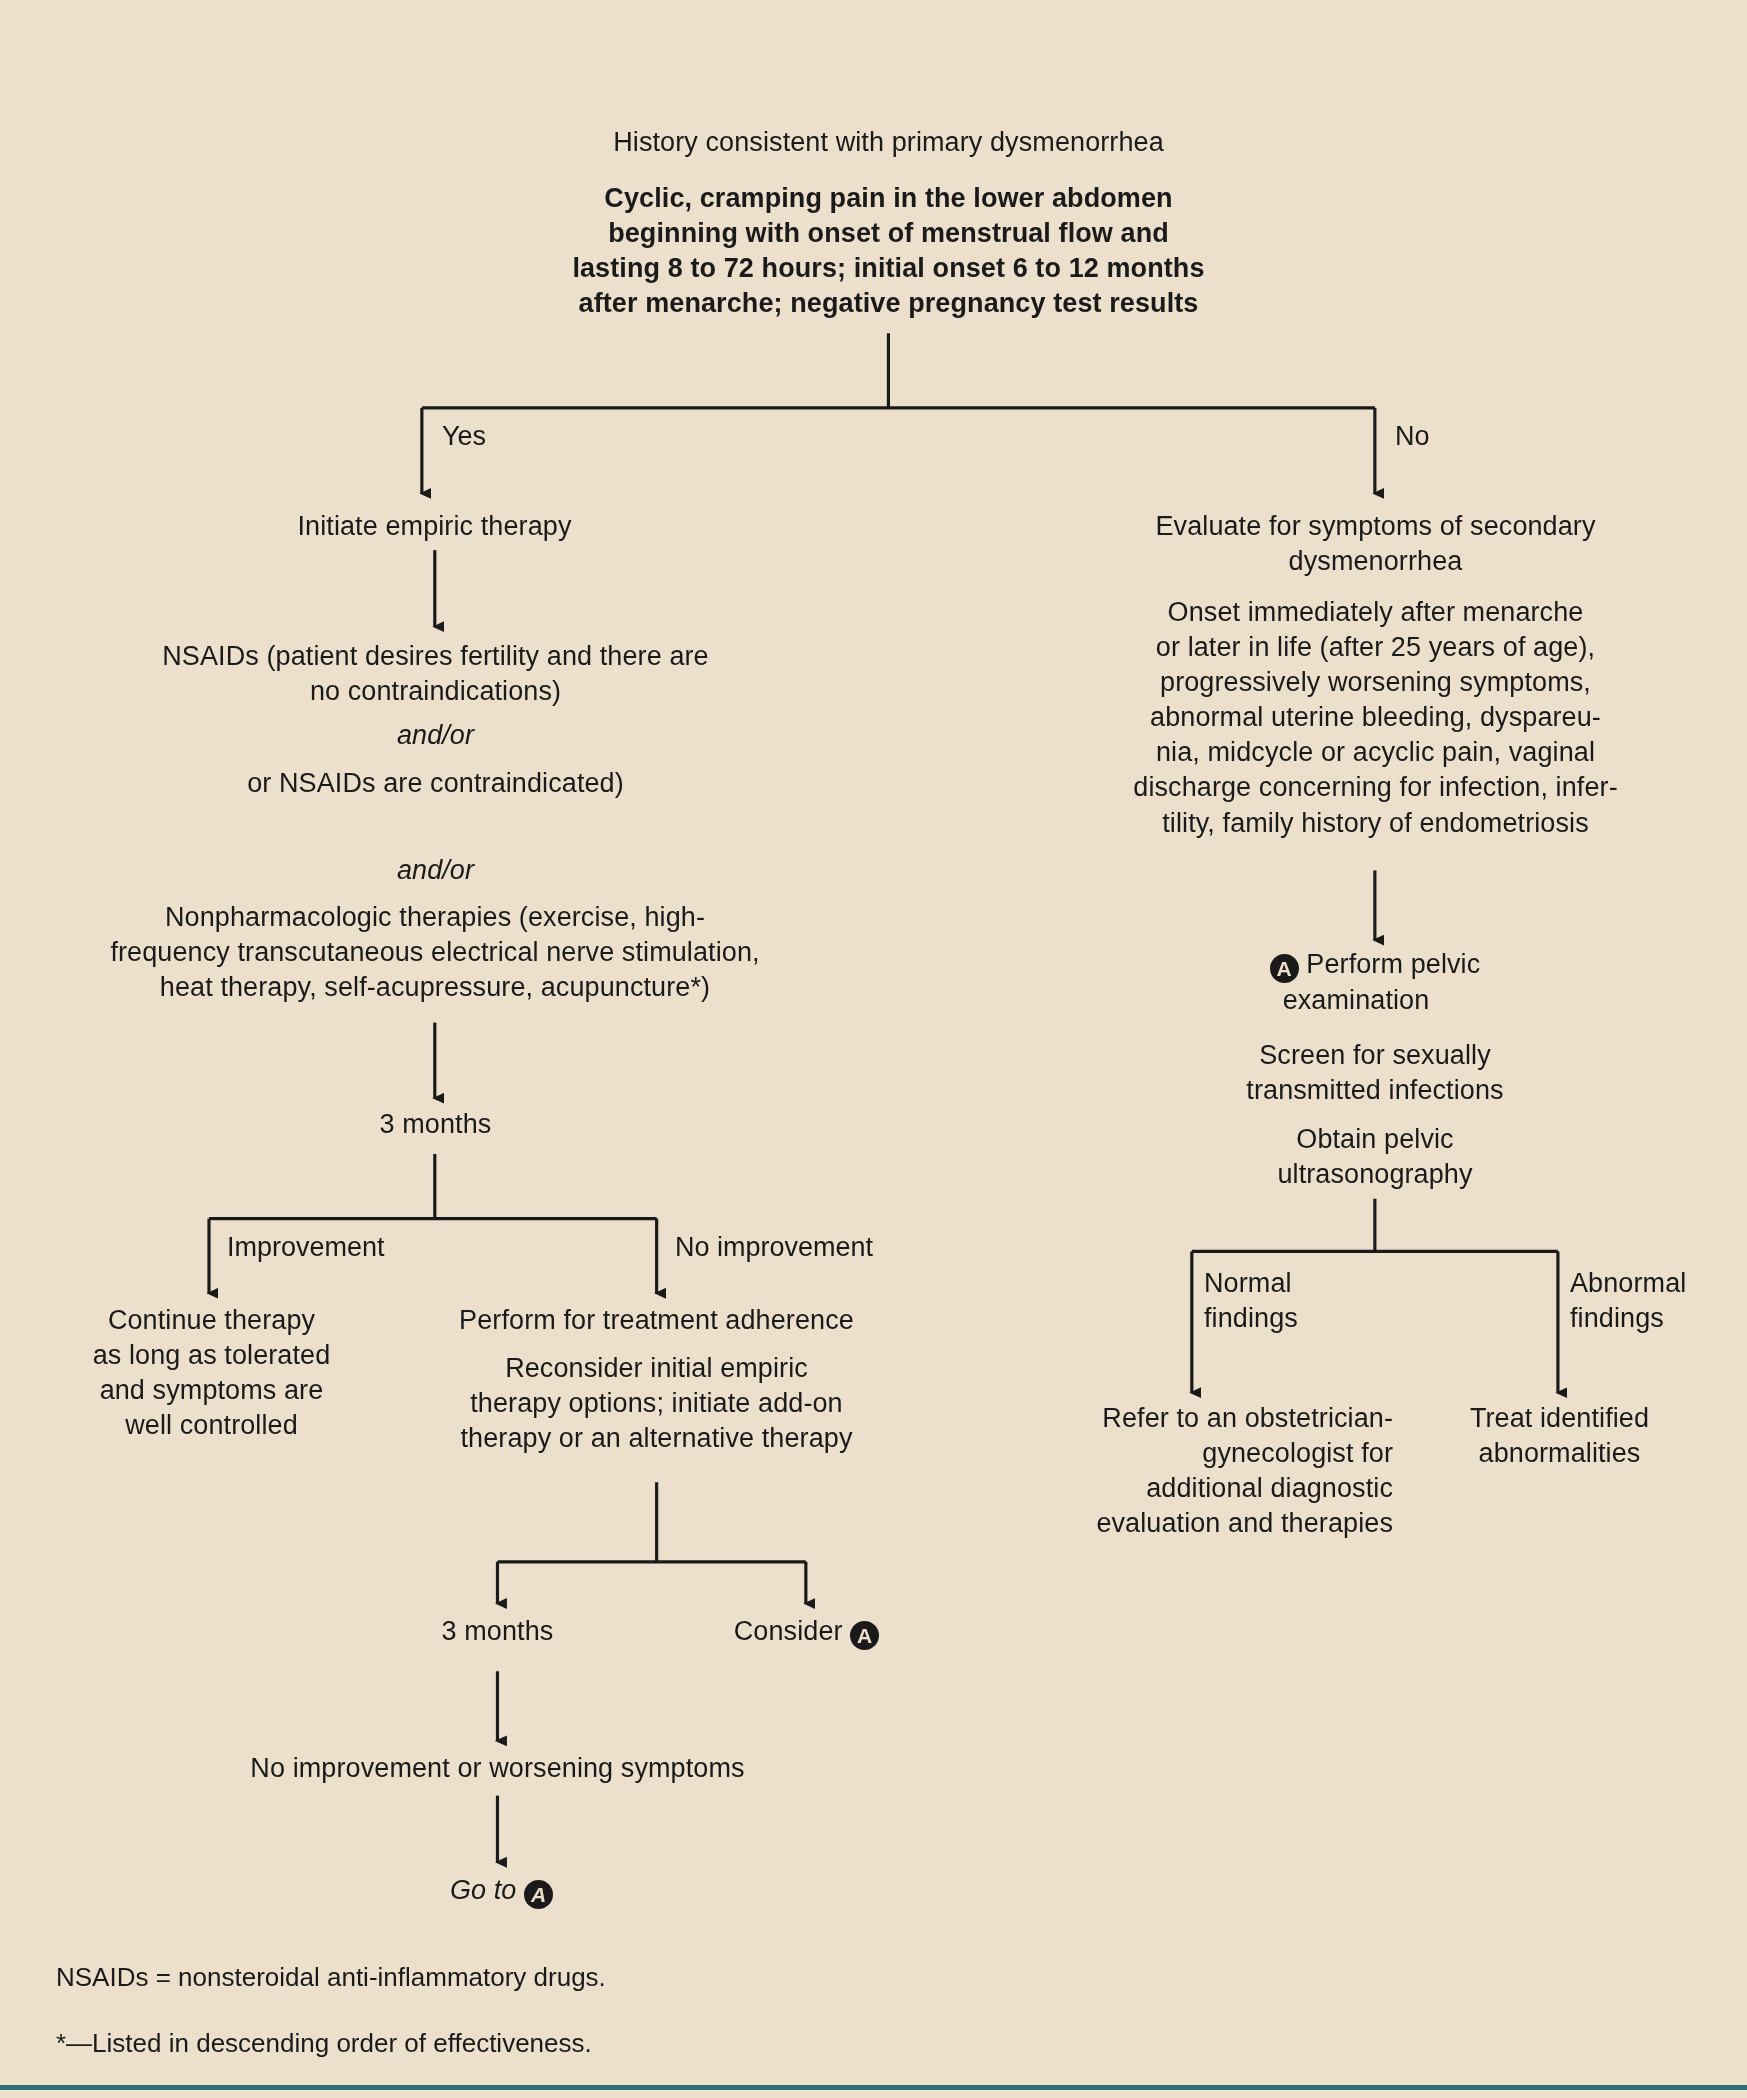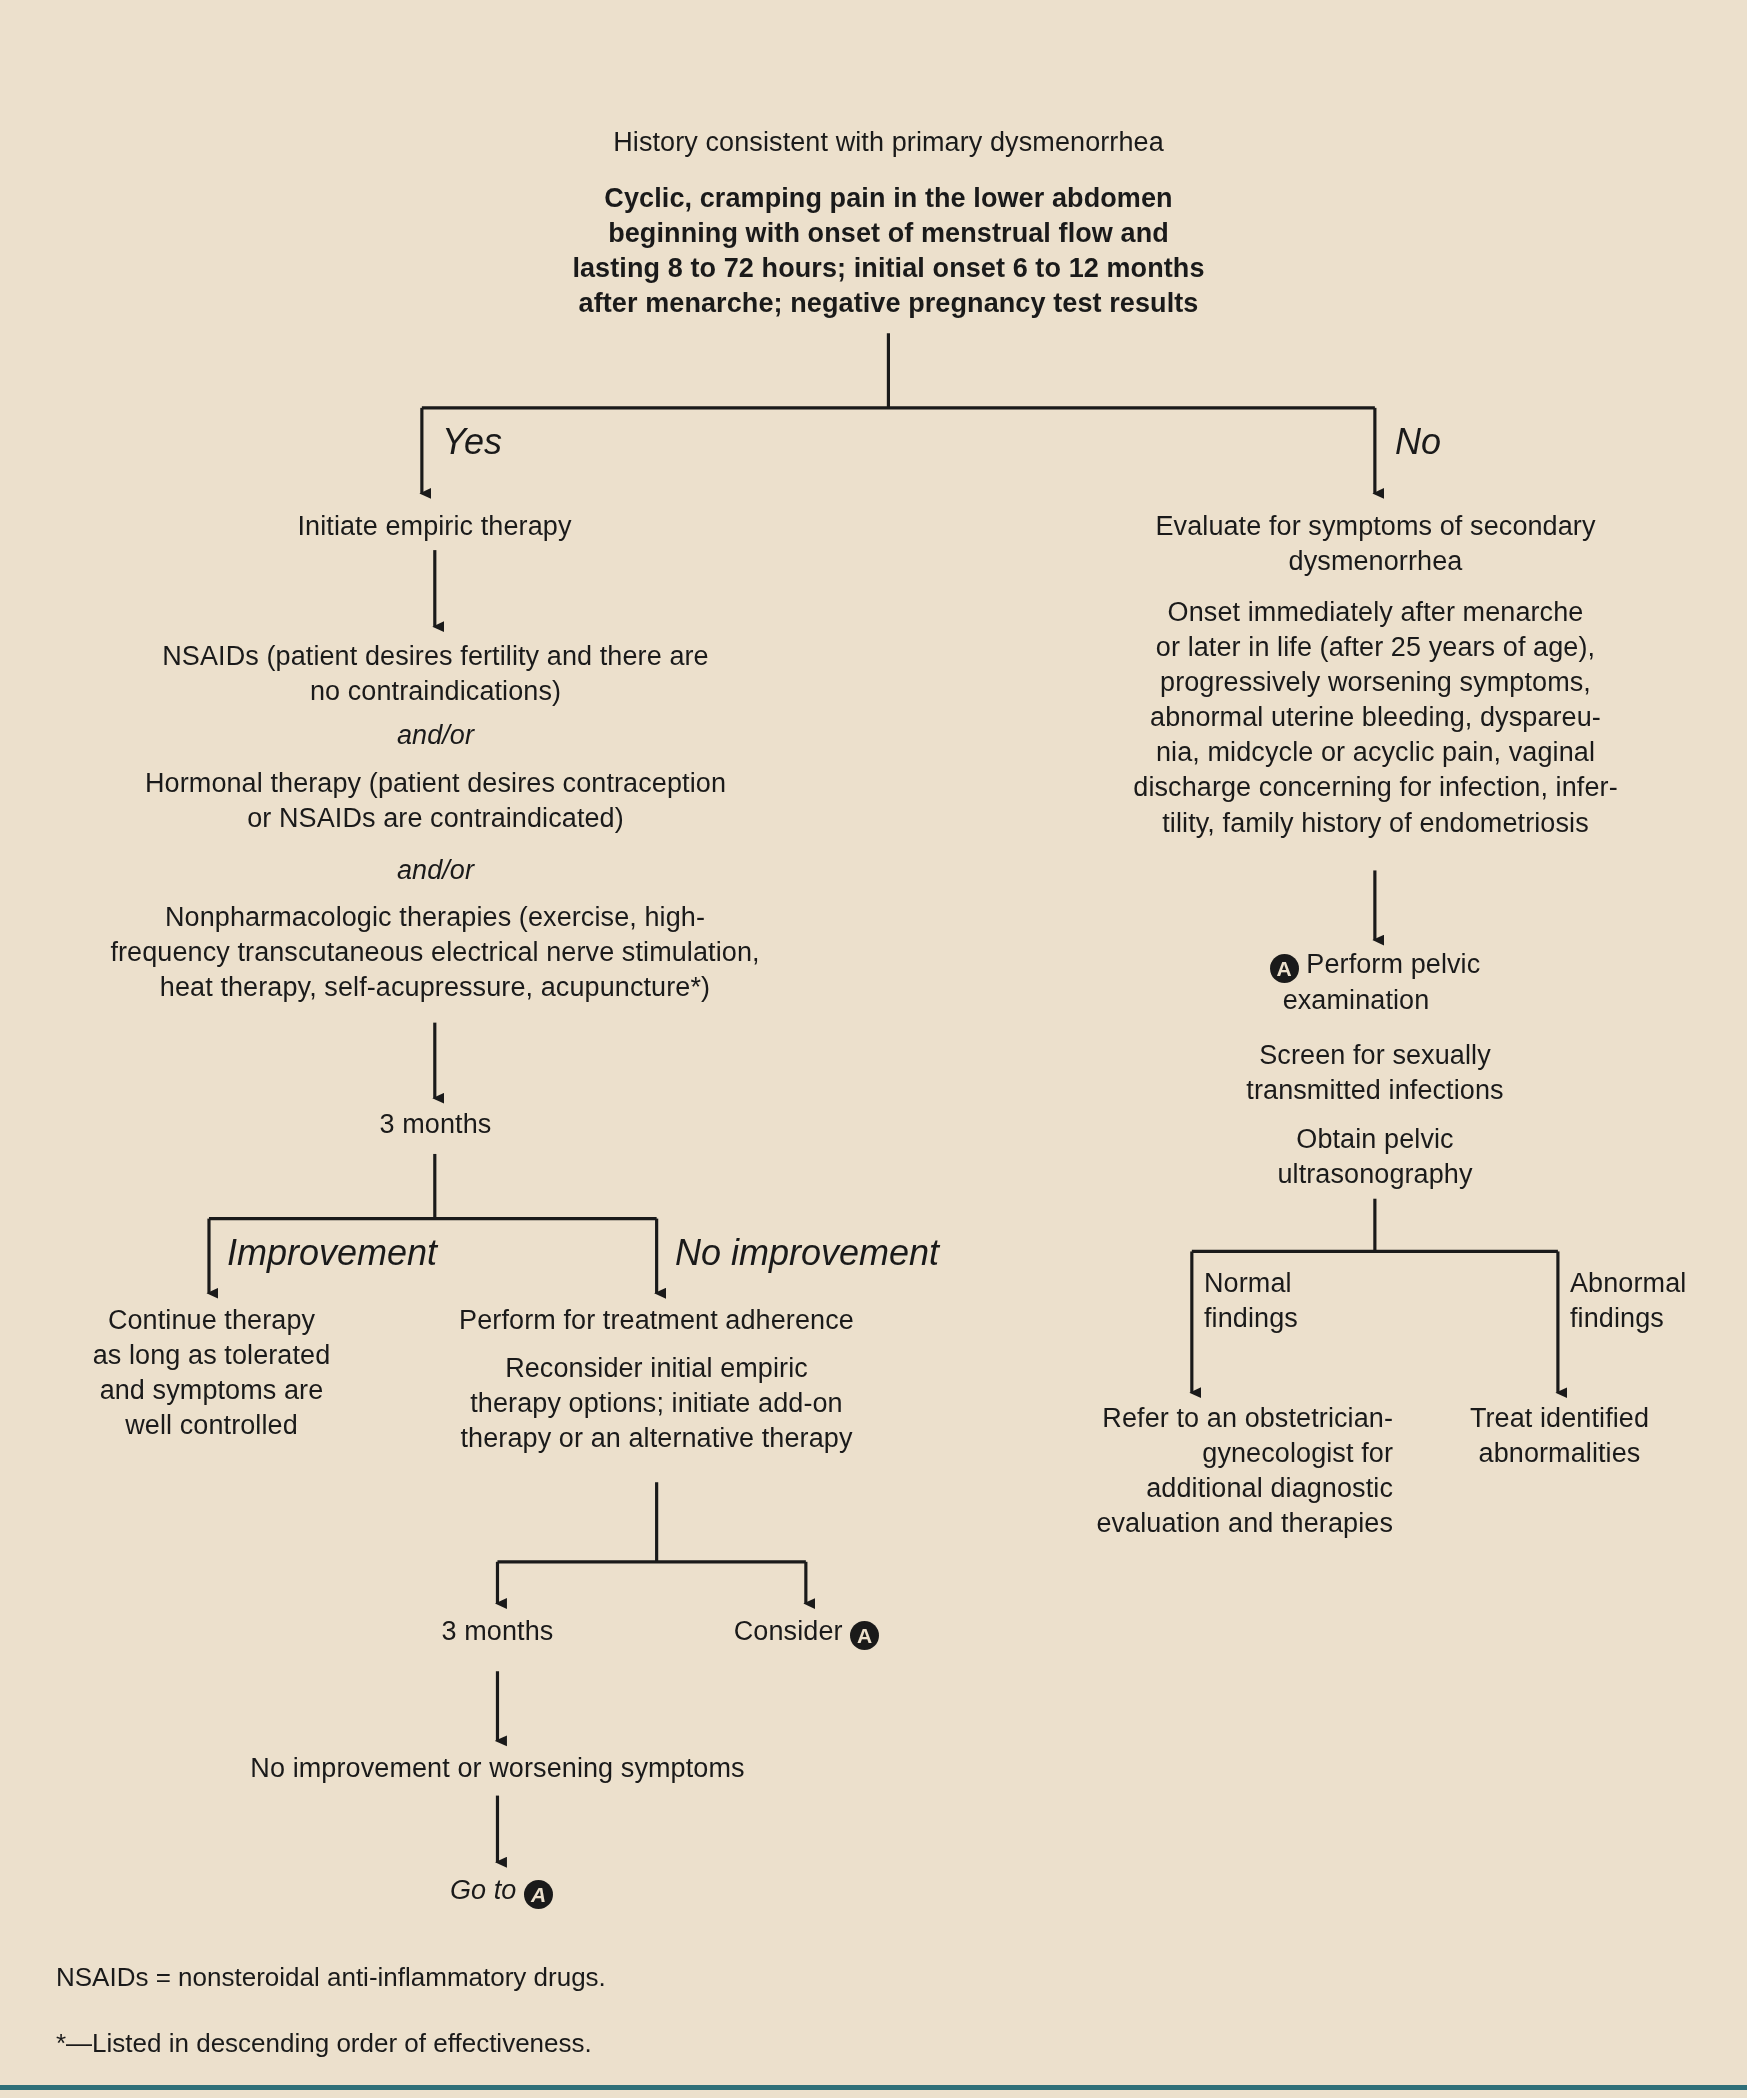--- a/index.html
+++ b/index.html
@@ -8,21 +8,21 @@
     background:#ece0cc;
     font-family:"Liberation Sans", sans-serif;
     color:#1a1a1a;
     position:relative;
     overflow:hidden;
   }
   #canvas{position:absolute;left:0;top:0;width:1747px;height:2098px;border-radius:29px;}
   svg.lines{position:absolute;left:0;top:0;width:1747px;height:2098px;pointer-events:none;}
   .node{position:absolute;text-align:center;line-height:1.30;font-size:27px;letter-spacing:0.1px;}
   .node .ln{display:block;white-space:nowrap;}
-  .lbl{position:absolute;font-size:36px;white-space:nowrap;font-style:italic;}
+  .lbl{position:absolute;font-size:27px;white-space:nowrap;}
   .ital{font-style:italic;text-align:center;}
   .badge{
     display:inline-block;width:29px;height:29px;border-radius:50%;
     background:#1a1a1a;color:#ece0cc;font-size:21px;line-height:29px;
     text-align:center;vertical-align:-3px;font-weight:700;
     font-family:"Liberation Sans", sans-serif;
   }
   .foot{position:absolute;font-size:26px;white-space:nowrap;}
   .bottomrule{position:absolute;left:0;bottom:8px;width:1747px;height:5px;background:#2f6f78;}
 </style>
@@ -92,21 +92,20 @@
 
   <div class="node" style="left:87px;top:639px;width:697px;">
     <span class="ln">NSAIDs (patient desires fertility and there are</span>
     <span class="ln">no contraindications)</span>
   </div>
   <div class="node ital" style="left:87px;top:718px;width:697px;">
     <span class="ln">and/or</span>
   </div>
 
   <div class="node" style="left:87px;top:766px;width:697px;">
-    <span class="ln">Hormonal therapy (patient desires contraception</span>
     <span class="ln">or NSAIDs are contraindicated)</span>
   </div>
   <div class="node ital" style="left:87px;top:853px;width:697px;">
     <span class="ln">and/or</span>
   </div>
 
   <div class="node" style="left:67px;top:900px;width:736px;">
     <span class="ln">Nonpharmacologic therapies (exercise, high-</span>
     <span class="ln">frequency transcutaneous electrical nerve stimulation,</span>
     <span class="ln">heat therapy, self-acupressure, acupuncture*)</span>

